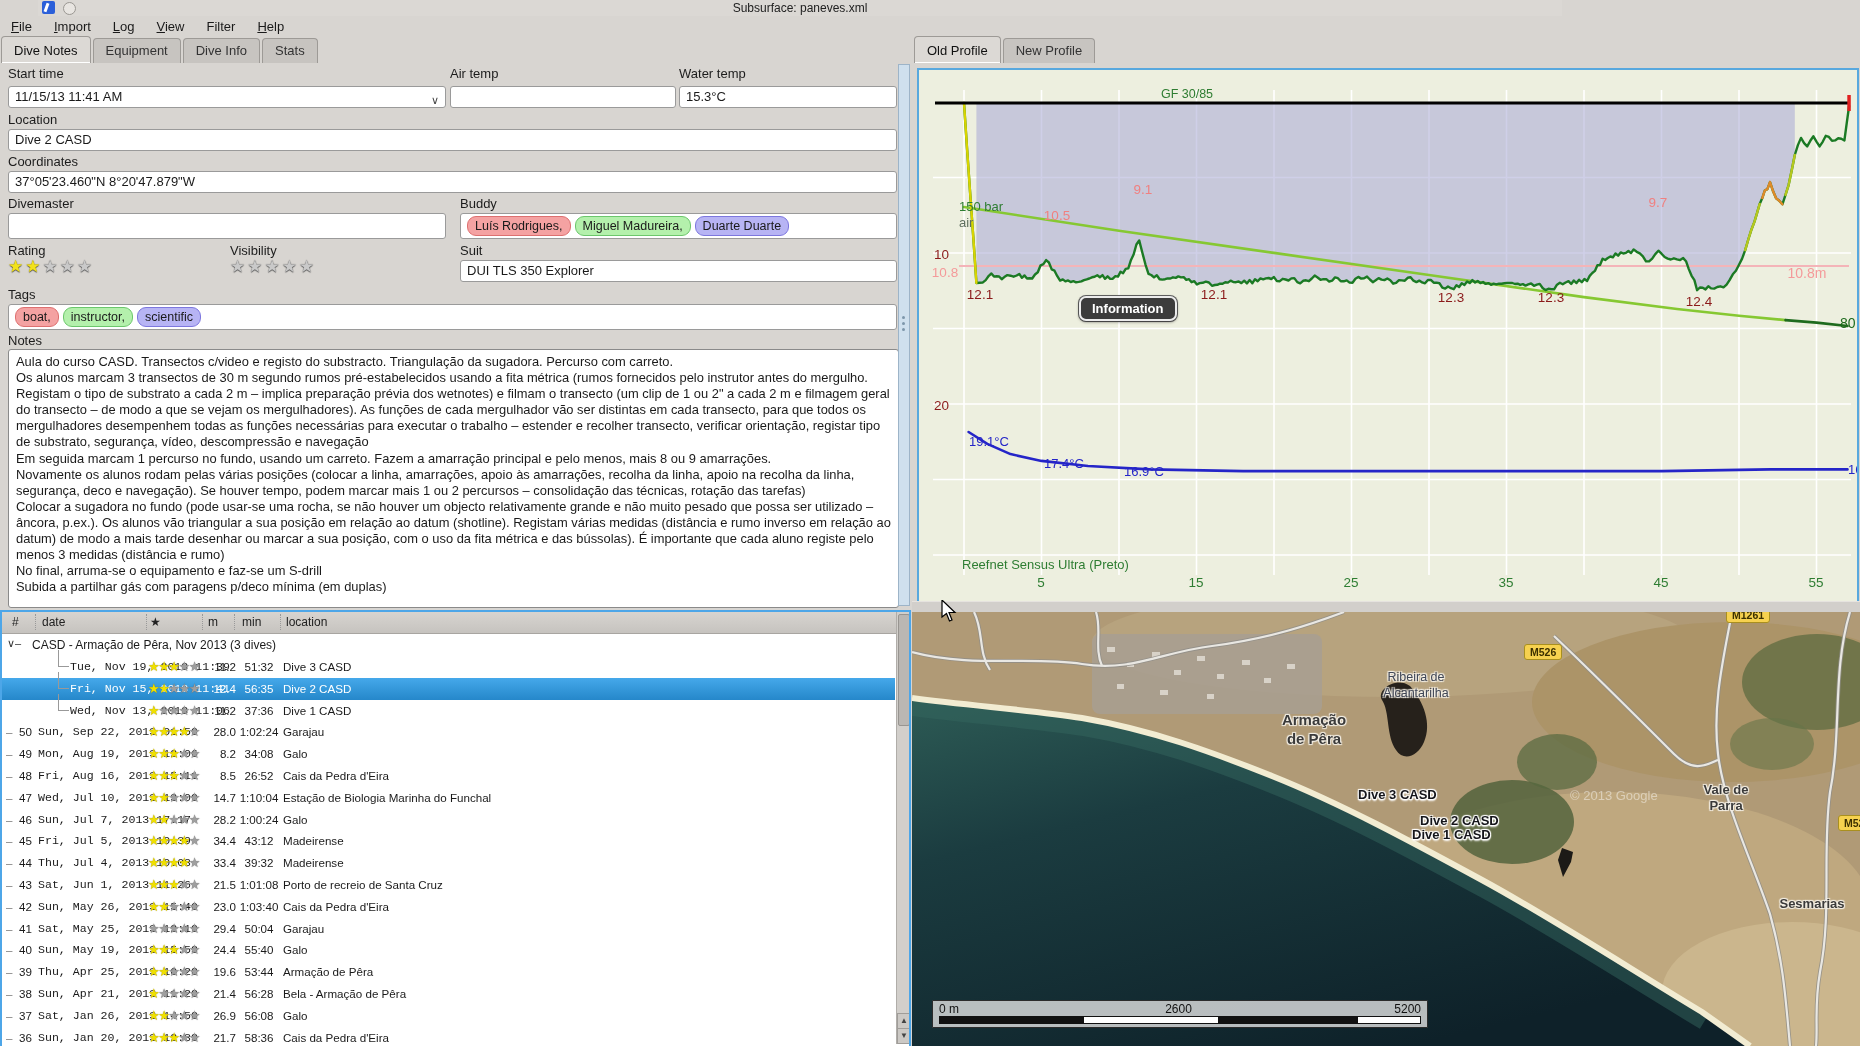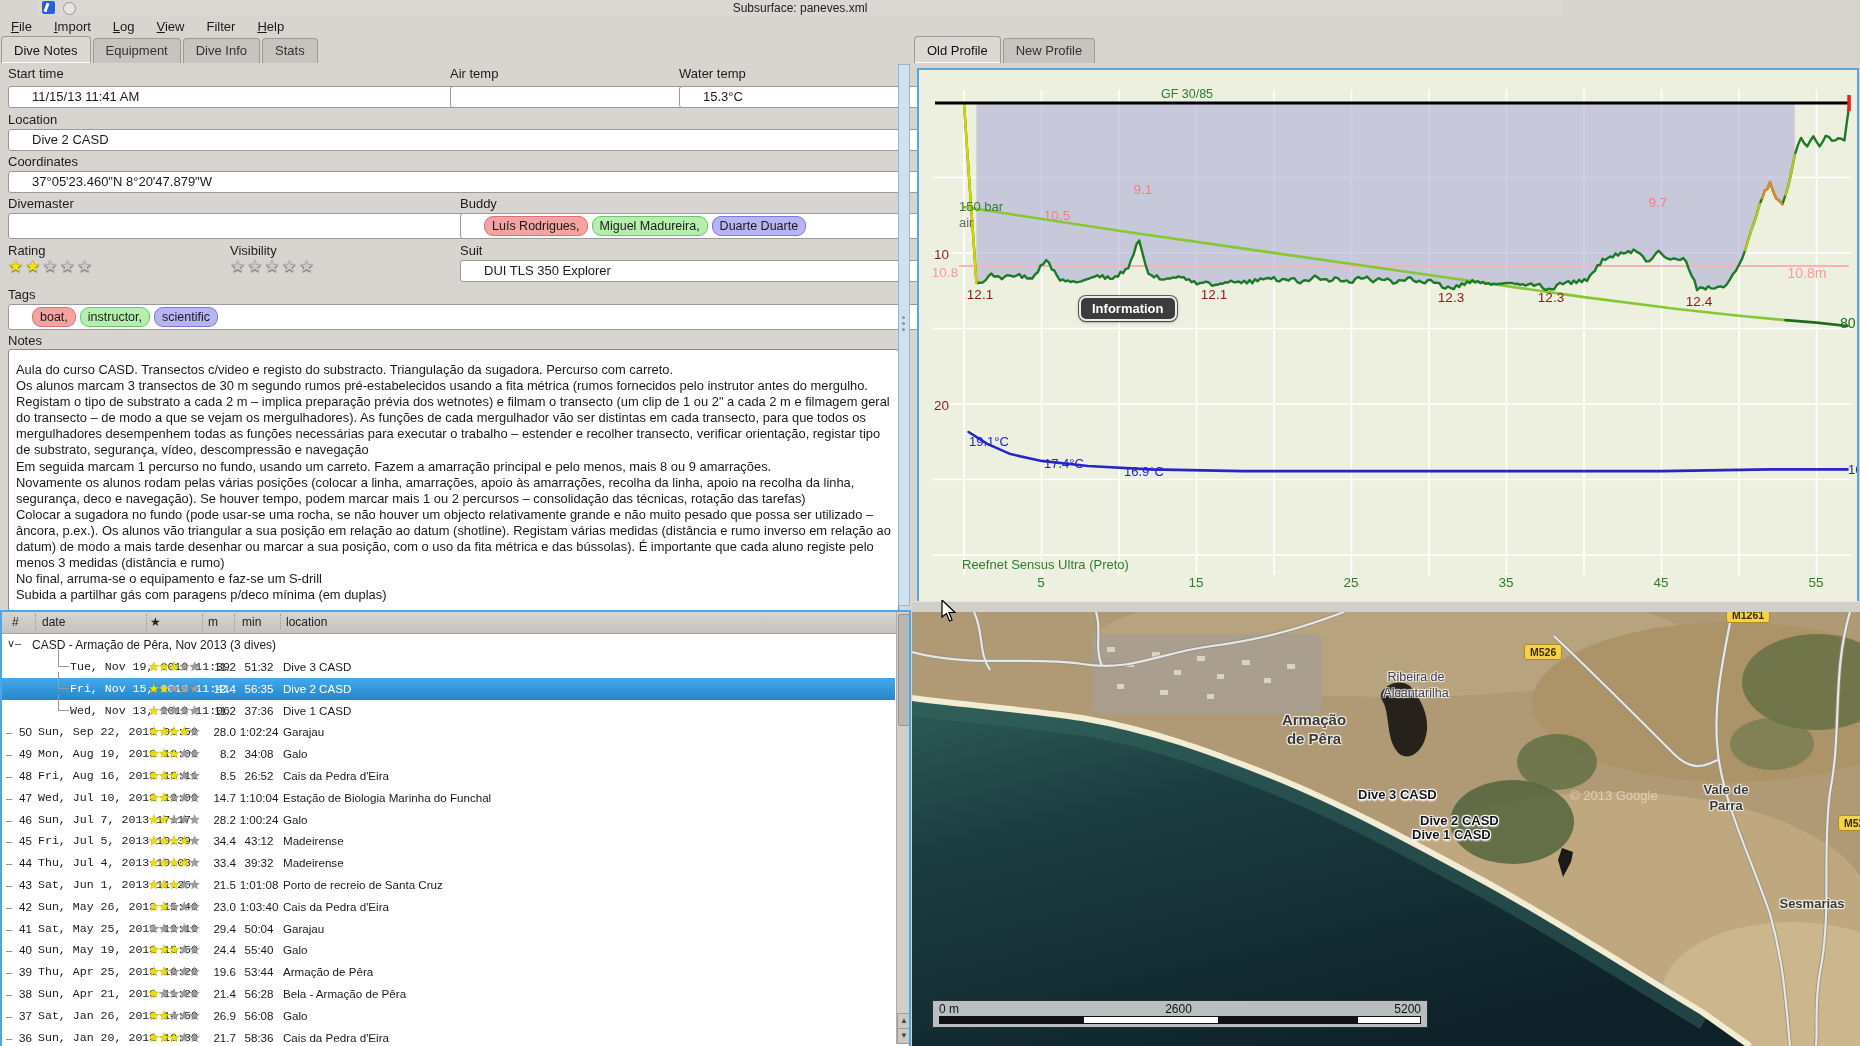--- a/index.html
+++ b/index.html
@@ -17,30 +17,30 @@
   .menu-item u{text-decoration:underline;}
   
   .tabbar{display:flex;align-items:flex-end;height:26px;}
   #left-tabs{left:1px;top:37px;} #right-tabs{left:914px;top:37px;}
   .tab{font-size:13px;padding:4px 12px 5px 12px;background:#c7c4c0;border:1px solid #9d9a96;border-bottom:none;
        border-radius:4px 4px 0 0;margin-right:2px;color:#333;height:15px;}
   .tab.active{background:#dcd9d5;padding-top:6px;color:#111;box-shadow:0 -1px 0 #fff inset;}
   
   .flabel{font-size:13px;color:#1c1c1c;}
   .input{background:#fff;border:1px solid #9a9a9a;border-radius:3px;height:20px;font-size:13px;
-         padding:0 23px;line-height:20px;white-space:nowrap;overflow:hidden;}
+         padding:0 6px;line-height:20px;white-space:nowrap;overflow:hidden;}
   .combo-arrow{position:absolute;right:6px;top:3px;font-size:11px;color:#444;}
   .chip{display:inline-block;font-size:12.5px;line-height:16px;padding:1px 7px;border-radius:9px;margin-right:4px;border:1px solid;}
   .chip.red{background:#f4a2a2;border-color:#dd7070;}
   .chip.green{background:#b4f0ac;border-color:#6cc76c;}
   .chip.blue{background:#b7b4f4;border-color:#7d77de;}
   .starrow span{font-size:17px;letter-spacing:2px;}
   .star-f{color:#f2e21c;text-shadow:0 0 1px #7a6c00,0 1px 1px #555;}
   .star-e{color:#c9c9c9;text-shadow:0 0 1px #444,0 1px 1px #666;}
-  #notes-box{white-space:pre-wrap;font-size:12.9px;line-height:16.1px;padding:12px 7px;overflow:hidden;
+  #notes-box{white-space:pre-wrap;font-size:12.9px;line-height:16.1px;padding:4px 7px;overflow:hidden;
              background:#fff;border:1px solid #8a8a8a;border-radius:3px;}
   .vscroll{background:#cfe0ee;border:1px solid #9db4c8;}
   .vscroll .dots{position:absolute;left:3px;top:46%;width:4px;}
   .vscroll .dots i{display:block;width:3px;height:3px;background:#7d96ab;border-radius:50%;margin:3px 0;}
   
   #dive-list{left:0;top:610px;width:907px;height:436px;background:#fff;border:2px solid #4da6e8;overflow:hidden;}
   #list-header{left:0;top:0;width:903px;height:21px;background:linear-gradient(#d7d4d0,#c6c3bf);border-bottom:1px solid #a8a5a1;}
   .hcell{position:absolute;top:3px;font-size:12px;color:#222;}
   .hsep{position:absolute;top:2px;height:16px;border-left:1px dotted #999;}
   .lrow{position:absolute;left:0;width:893px;height:21.8px;font-size:11.6px;background:#fff;}

